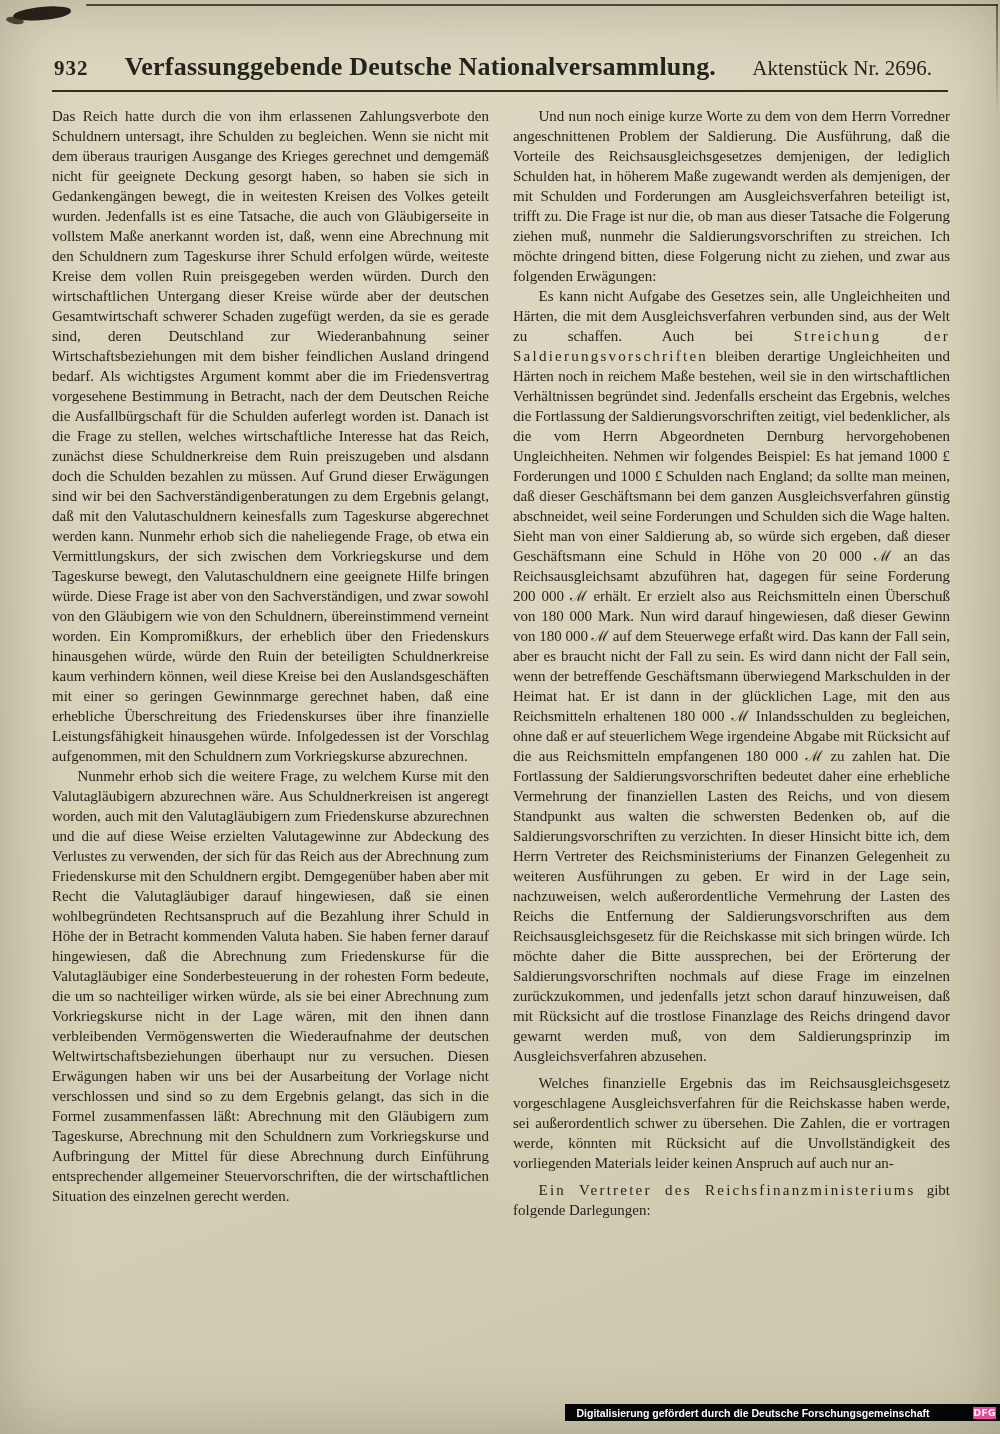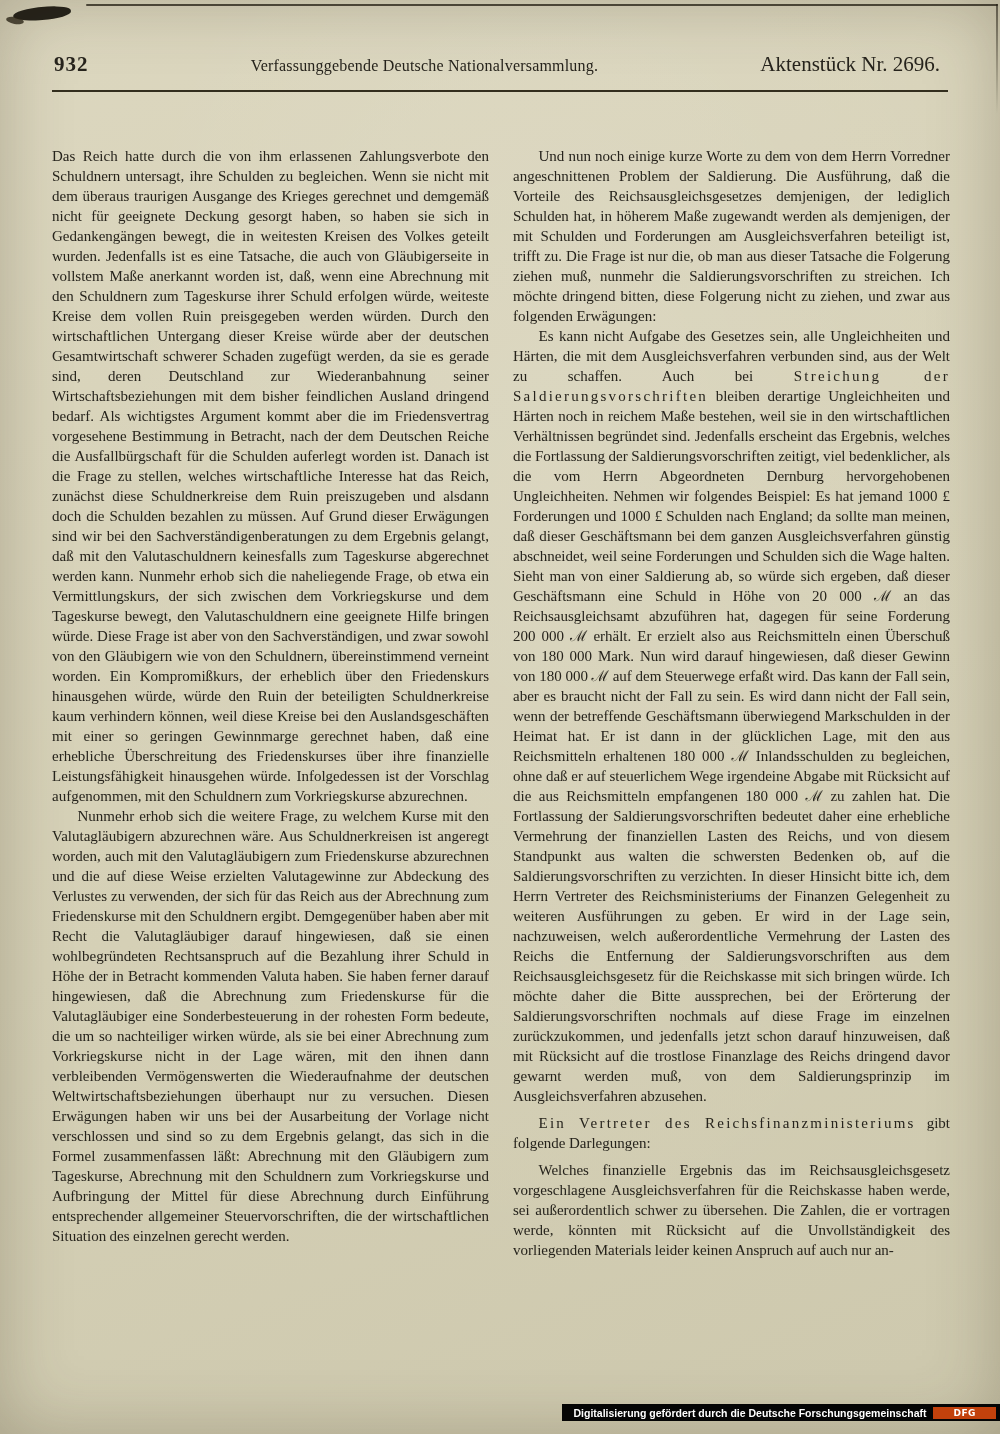--- a/index.html
+++ b/index.html
@@ -36,26 +36,26 @@
     top: 4px; left: 86px; right: 2px; height: 2px;
     background: rgba(32,27,16,0.75); border-radius: 1px;
   }
   .rightline {
     top: 4px; right: 2px; width: 2px; height: 110px;
     background: linear-gradient(rgba(32,27,16,0.6), rgba(32,27,16,0));
   }
 
   .header {
     position: absolute;
-    top: 52px; left: 54px; right: 60px;
+    top: 52px; left: 54px; right: 68px;
     display: flex; align-items: baseline; justify-content: space-between;
     white-space: nowrap;
   }
   .pagenum  { font-size: 21px; font-weight: bold; letter-spacing: 1px; }
-  .title    { font-size: 16px; font-weight: normal; letter-spacing: 0.2px; }
+  .title    { font-size: 26px; font-weight: bold; letter-spacing: 0.2px; }
   .docref   { font-size: 21px; font-weight: normal; }
 
   .rule {
     position: absolute;
     top: 90px; left: 52px; right: 52px;
     border-top: 2px solid #332e1e;
   }
 
   .columns {
     position: absolute;
@@ -63,21 +63,20 @@
     display: flex; gap: 24px;
     overflow: hidden;
   }
   .col {
     flex: 1 1 0;
     font-size: 15px;
     line-height: 20px;
     text-align: justify;
     hyphens: auto; -webkit-hyphens: auto;
     word-spacing: -0.3px;
-    margin-top: 40px;
   }
   .para { margin: 0; text-indent: 1.7em; }
   .para.noindent { text-indent: 0; }
   .para.gap { margin-top: 7px; }
   .spaced { letter-spacing: 0.15em; }
 
   .scanbar {
     position: absolute;
     right: 0; bottom: 13px;
     height: 17px;
@@ -85,26 +84,27 @@
     display: flex; align-items: center;
     padding: 0 4px 0 12px; gap: 7px; text-align: center;
   }
   .credit {
     color: #ffffff;
     font-family: "Liberation Sans", "DejaVu Sans", sans-serif;
     font-size: 10.5px; font-weight: bold;
     white-space: nowrap;
   }
   .dfg {
-    background: #c2410c;
+    background: #ec4899;
     color: #ffffff;
     font-family: "DejaVu Sans", "Liberation Sans", sans-serif;
     font-size: 9px; font-weight: bold;
-    padding: 1px 20px;
+    padding: 1px 0;
     letter-spacing: 0.5px;
+    margin-left: 37px;
   }
 </style>
 </head>
 <body>
 
 <div class="page">
 
   <div class="artifact blob"></div>
   <div class="artifact blob2"></div>
   <div class="artifact topline"></div>
@@ -124,23 +124,23 @@
       <p class="para noindent">Das Reich hatte durch die von ihm erlassenen Zahlungsverbote den Schuldnern untersagt, ihre Schulden zu begleichen. Wenn sie nicht mit dem überaus traurigen Ausgange des Krieges gerechnet und demgemäß nicht für geeignete Deckung gesorgt haben, so haben sie sich in Gedankengängen bewegt, die in weitesten Kreisen des Volkes geteilt wurden. Jedenfalls ist es eine Tatsache, die auch von Gläubigerseite in vollstem Maße anerkannt worden ist, daß, wenn eine Abrechnung mit den Schuldnern zum Tageskurse ihrer Schuld erfolgen würde, weiteste Kreise dem vollen Ruin preisgegeben werden würden. Durch den wirtschaftlichen Untergang dieser Kreise würde aber der deutschen Gesamtwirtschaft schwerer Schaden zugefügt werden, da sie es gerade sind, deren Deutschland zur Wiederanbahnung seiner Wirtschaftsbeziehungen mit dem bisher feindlichen Ausland dringend bedarf. Als wichtigstes Argument kommt aber die im Friedensvertrag vorgesehene Bestimmung in Betracht, nach der dem Deutschen Reiche die Ausfallbürgschaft für die Schulden auferlegt worden ist. Danach ist die Frage zu stellen, welches wirtschaftliche Interesse hat das Reich, zunächst diese Schuldnerkreise dem Ruin preiszugeben und alsdann doch die Schulden bezahlen zu müssen. Auf Grund dieser Erwägungen sind wir bei den Sachverständigenberatungen zu dem Ergebnis gelangt, daß mit den Valutaschuldnern keinesfalls zum Tageskurse abgerechnet werden kann. Nunmehr erhob sich die naheliegende Frage, ob etwa ein Vermittlungskurs, der sich zwischen dem Vorkriegskurse und dem Tageskurse bewegt, den Valutaschuldnern eine geeignete Hilfe bringen würde. Diese Frage ist aber von den Sachverständigen, und zwar sowohl von den Gläubigern wie von den Schuldnern, übereinstimmend verneint worden. Ein Kompromißkurs, der erheblich über den Friedenskurs hinausgehen würde, würde den Ruin der beteiligten Schuldnerkreise kaum verhindern können, weil diese Kreise bei den Auslandsgeschäften mit einer so geringen Gewinnmarge gerechnet haben, daß eine erhebliche Überschreitung des Friedenskurses über ihre finanzielle Leistungsfähigkeit hinausgehen würde. Infolgedessen ist der Vorschlag aufgenommen, mit den Schuldnern zum Vorkriegskurse abzurechnen.</p>
       <p class="para">Nunmehr erhob sich die weitere Frage, zu welchem Kurse mit den Valutagläubigern abzurechnen wäre. Aus Schuldnerkreisen ist angeregt worden, auch mit den Valutagläubigern zum Friedenskurse abzurechnen und die auf diese Weise erzielten Valutagewinne zur Abdeckung des Verlustes zu verwenden, der sich für das Reich aus der Abrechnung zum Friedenskurse mit den Schuldnern ergibt. Demgegenüber haben aber mit Recht die Valutagläubiger darauf hingewiesen, daß sie einen wohlbegründeten Rechtsanspruch auf die Bezahlung ihrer Schuld in Höhe der in Betracht kommenden Valuta haben. Sie haben ferner darauf hingewiesen, daß die Abrechnung zum Friedenskurse für die Valutagläubiger eine Sonderbesteuerung in der rohesten Form bedeute, die um so nachteiliger wirken würde, als sie bei einer Abrechnung zum Vorkriegskurse nicht in der Lage wären, mit den ihnen dann verbleibenden Vermögenswerten die Wiederaufnahme der deutschen Weltwirtschaftsbeziehungen überhaupt nur zu versuchen. Diesen Erwägungen haben wir uns bei der Ausarbeitung der Vorlage nicht verschlossen und sind so zu dem Ergebnis gelangt, das sich in die Formel zusammenfassen läßt: Abrechnung mit den Gläubigern zum Tageskurse, Abrechnung mit den Schuldnern zum Vorkriegskurse und Aufbringung der Mittel für diese Abrechnung durch Einführung entsprechender allgemeiner Steuervorschriften, die der wirtschaftlichen Situation des einzelnen gerecht werden.</p>
     </div>
 
     <div class="col" lang="de">
       <p class="para">Und nun noch einige kurze Worte zu dem von dem Herrn Vorredner angeschnittenen Problem der Saldierung. Die Ausführung, daß die Vorteile des Reichsausgleichsgesetzes demjenigen, der lediglich Schulden hat, in höherem Maße zugewandt werden als demjenigen, der mit Schulden und Forderungen am Ausgleichsverfahren beteiligt ist, trifft zu. Die Frage ist nur die, ob man aus dieser Tatsache die Folgerung ziehen muß, nunmehr die Saldierungsvorschriften zu streichen. Ich möchte dringend bitten, diese Folgerung nicht zu ziehen, und zwar aus folgenden Erwägungen:</p>
 
       <p class="para"><span>Es kann nicht Aufgabe des Gesetzes sein, alle Ungleichheiten und Härten, die mit dem Ausgleichsverfahren verbunden sind, aus der Welt zu schaffen. Auch bei </span><span class="spaced">Streichung der Saldierungsvorschriften</span><span> bleiben derartige Ungleichheiten und Härten noch in reichem Maße bestehen, weil sie in den wirtschaftlichen Verhältnissen begründet sind. Jedenfalls erscheint das Ergebnis, welches die Fortlassung der Saldierungsvorschriften zeitigt, viel bedenklicher, als die vom Herrn Abgeordneten Dernburg hervorgehobenen Ungleichheiten. Nehmen wir folgendes Beispiel: Es hat jemand 1000&nbsp;£ Forderungen und 1000&nbsp;£ Schulden nach England; da sollte man meinen, daß dieser Geschäftsmann bei dem ganzen Ausgleichsverfahren günstig abschneidet, weil seine Forderungen und Schulden sich die Wage halten. Sieht man von einer Saldierung ab, so würde sich ergeben, daß dieser Geschäftsmann eine Schuld in Höhe von 20&nbsp;000&nbsp;ℳ an das Reichsausgleichsamt abzuführen hat, dagegen für seine Forderung 200&nbsp;000&nbsp;ℳ erhält. Er erzielt also aus Reichsmitteln einen Überschuß von 180&nbsp;000 Mark. Nun wird darauf hingewiesen, daß dieser Gewinn von 180&nbsp;000&nbsp;ℳ auf dem Steuerwege erfaßt wird. Das kann der Fall sein, aber es braucht nicht der Fall zu sein. Es wird dann nicht der Fall sein, wenn der betreffende Geschäftsmann überwiegend Markschulden in der Heimat hat. Er ist dann in der glücklichen Lage, mit den aus Reichsmitteln erhaltenen 180&nbsp;000&nbsp;ℳ Inlandsschulden zu begleichen, ohne daß er auf steuerlichem Wege irgendeine Abgabe mit Rücksicht auf die aus Reichsmitteln empfangenen 180&nbsp;000&nbsp;ℳ zu zahlen hat. Die Fortlassung der Saldierungsvorschriften bedeutet daher eine erhebliche Vermehrung der finanziellen Lasten des Reichs, und von diesem Standpunkt aus walten die schwersten Bedenken ob, auf die Saldierungsvorschriften zu verzichten. In dieser Hinsicht bitte ich, dem Herrn Vertreter des Reichsministeriums der Finanzen Gelegenheit zu weiteren Ausführungen zu geben. Er wird in der Lage sein, nachzuweisen, welch außerordentliche Vermehrung der Lasten des Reichs die Entfernung der Saldierungsvorschriften aus dem Reichsausgleichsgesetz für die Reichskasse mit sich bringen würde. Ich möchte daher die Bitte aussprechen, bei der Erörterung der Saldierungsvorschriften nochmals auf diese Frage im einzelnen zurückzukommen, und jedenfalls jetzt schon darauf hinzuweisen, daß mit Rücksicht auf die trostlose Finanzlage des Reichs dringend davor gewarnt werden muß, von dem Saldierungsprinzip im Ausgleichsverfahren abzusehen.</span></p>
 
 
+      <p class="para gap">Welches finanzielle Ergebnis das im Reichsausgleichsgesetz vorgeschlagene Ausgleichsverfahren für die Reichskasse haben werde, sei außerordentlich schwer zu übersehen. Die Zahlen, die er vortragen werde, könnten mit Rücksicht auf die Unvollständigkeit des vorliegenden Materials leider keinen Anspruch auf auch nur an-</p>
+
       <p class="para gap"><span class="spaced">Ein Vertreter des Reichsfinanzministeriums</span><span> gibt folgende Darlegungen:</span></p>
-
-      <p class="para gap">Welches finanzielle Ergebnis das im Reichsausgleichsgesetz vorgeschlagene Ausgleichsverfahren für die Reichskasse haben werde, sei außerordentlich schwer zu übersehen. Die Zahlen, die er vortragen werde, könnten mit Rücksicht auf die Unvollständigkeit des vorliegenden Materials leider keinen Anspruch auf auch nur an-</p>
     </div>
 
   </main>
 
   <footer class="scanbar">
     <span class="credit">Digitalisierung gefördert durch die Deutsche Forschungsgemeinschaft</span>
     <span class="dfg">DFG</span>
   </footer>
 
 </div>

